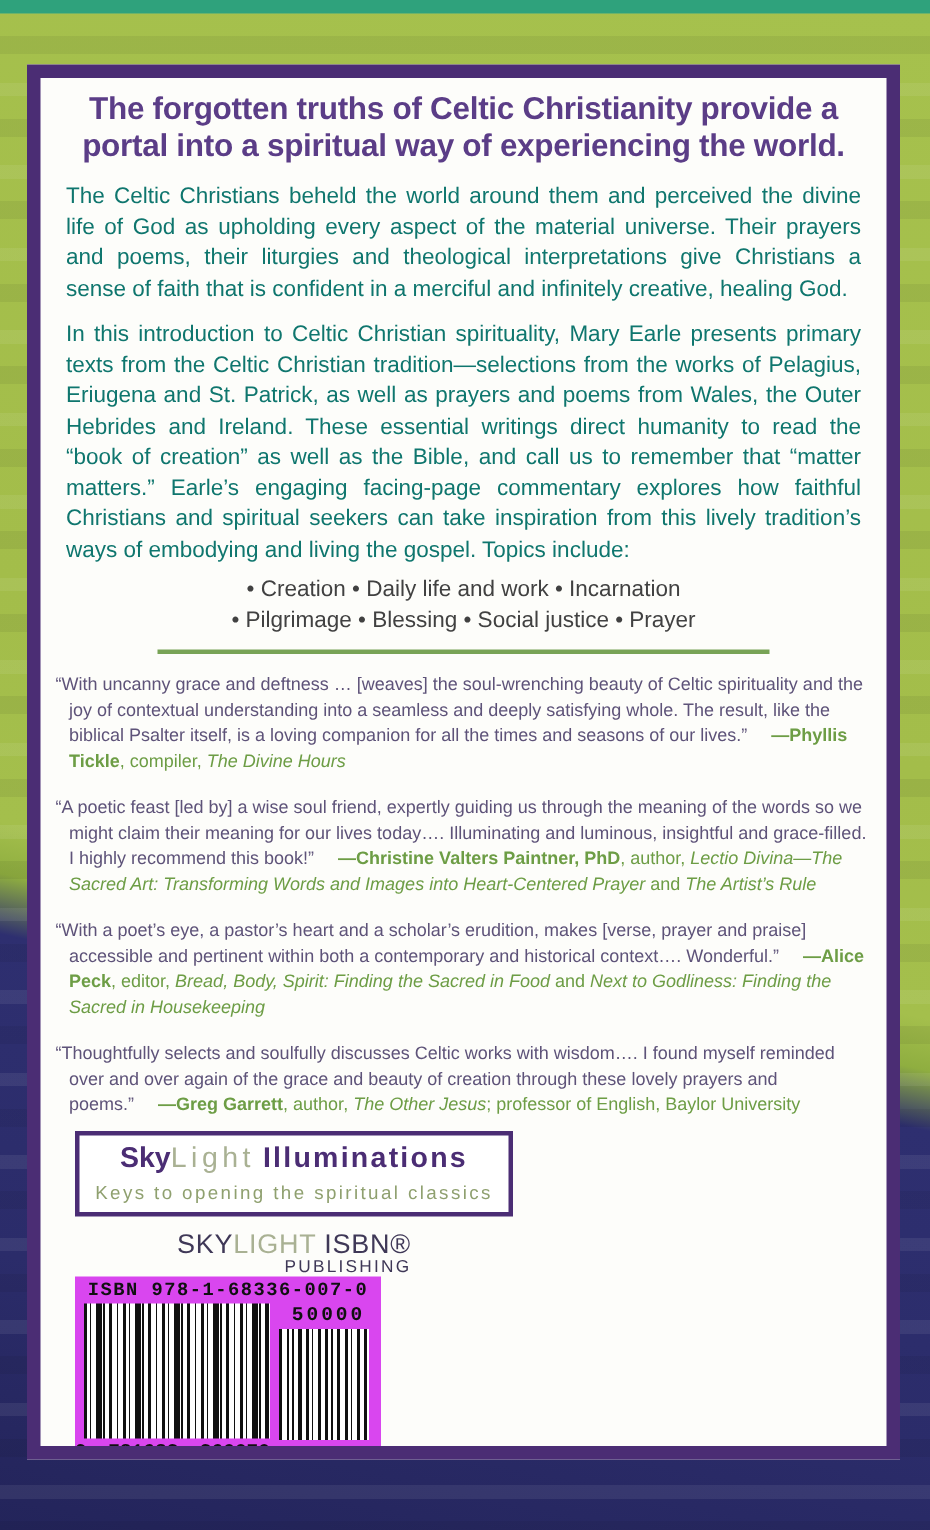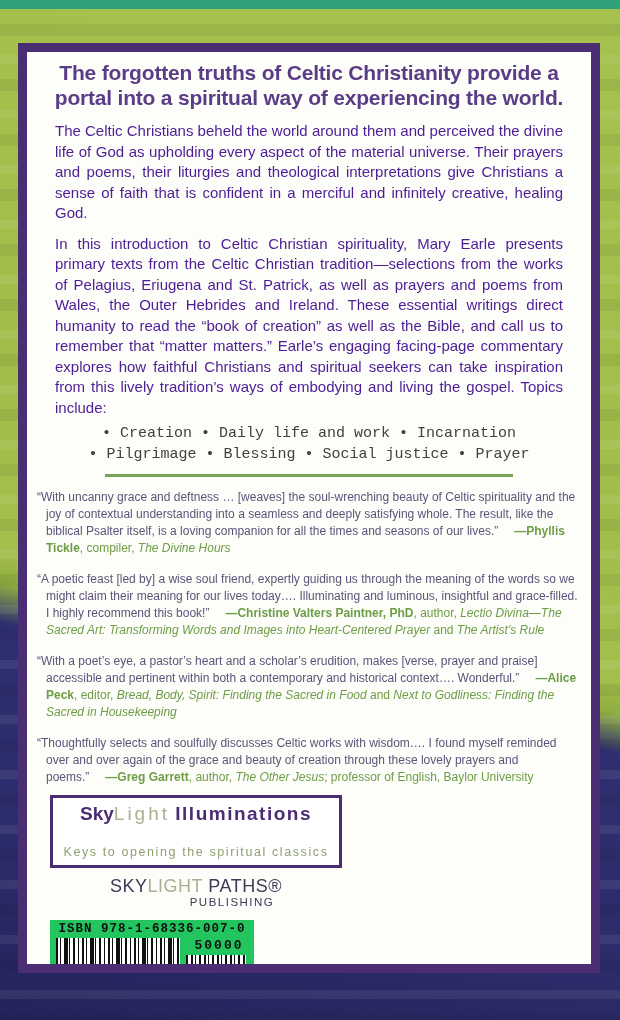--- a/index.html
+++ b/index.html
@@ -31,52 +31,52 @@
     padding:4px 9px 10px 9px;
     display:flex; flex-direction:column; overflow:hidden;
   }
 
   .headline {
     color:#5b3d87; font-weight:bold; text-align:center;
     font-size:21px; line-height:25px; letter-spacing:-0.2px;
     margin:4px 6px 6px 6px;
   }
   .body-par {
-    color:#4c1d95; font-size:15px; line-height:20.5px;
-    text-align:justify; margin:5px 19px;
+    color:#0f766e; font-size:15px; line-height:20.5px;
+    text-align:justify; margin:5px 8px;
   }
-  .topics { color:#414141; font-size:15px; line-height:21px; text-align:center; margin:0 1px;font-family:Liberation Mono, monospace; }
+  .topics { color:#414141; font-size:15px; line-height:21px; text-align:center; margin:0 1px; }
 
   .divider { border:none; border-top:3px solid #78a356; width:408px; margin:9px auto 7px auto; }
 
   .quote {
     color:#5e5379; font-size:12px; line-height:17px;
     margin:5px 1px 9px 1px; padding-left:9px; text-indent:-9px;
   }
   .attr-name { color:#6d9d45; font-weight:bold; margin-left:16px; }
   .attr-role { color:#6d9d45; }
   .attr-work { color:#6d9d45; font-style:italic; }
   .attr-plain { color:#6d9d45; }
 
   .bottom-row { margin-top:auto; display:flex; justify-content:space-between; align-items:flex-start; padding:0 4px 0 14px;flex-direction:column; }
   .bottom-left { width:292px; text-align:center; }
 
   .series-box { border:3px solid #4b2d74; background:#fff; padding:5px 4px 6px 4px; }
   .series-line1 { font-size:19px; white-space:nowrap; }
   .series-sky { color:#4b2d74; font-weight:bold; }
   .series-light { color:#a9b193; letter-spacing:3px; }
   .series-rest { color:#4b2d74; font-weight:bold; letter-spacing:1.5px; }
-  .series-tagline { color:#8fa06f; font-size:12.5px; letter-spacing:1.6px; margin-top:20px; white-space:nowrap; }
+  .series-tagline { color:#8fa06f; font-size:12.5px; letter-spacing:1.6px; margin-top:4px; white-space:nowrap; }
 
   .motto { color:#5f9c48; font-style:italic; font-size:15px; margin-top:13px; text-decoration:underline; }
   .logo-line { margin-top:8px; font-size:18px; letter-spacing:0.5px; color:#3f3857; white-space:nowrap; }
   .logo-light { color:#a9b193; }
   .logo-sub { font-size:11.5px; letter-spacing:1.5px; color:#3f3857; padding-left:72px; margin-top:-1px; }
 
-  .barcode { width:204px; background:#22c55e; padding-top:2px;margin-top:12px; }
+  .barcode { width:204px; background:#d946ef; padding-top:2px; }
   .isbn-label {
     font-family:"Liberation Mono", monospace; font-weight:bold;
     font-size:12.5px; letter-spacing:1px; color:#101010; text-align:center; white-space:nowrap;
   }
   .bc-row { display:flex; margin-top:2px; }
   .bc-left { width:130px; }
   .bars-main {
     height:90px; width:124px; margin-left:6px;
     background:repeating-linear-gradient(90deg,
       #101010 0 2px, #fff 2px 4px,
@@ -129,21 +129,21 @@
 
     <p class="quote"><span>“Thoughtfully selects and soulfully discusses Celtic works with wisdom…. I found myself reminded over and over again of the grace and beauty of creation through these lovely prayers and poems.”</span><span class="attr-name">—Greg Garrett</span><span class="attr-role">, author, </span><span class="attr-work">The Other Jesus</span><span class="attr-plain">; professor of English, Baylor University</span></p>
 
     <div class="bottom-row">
 
       <div class="bottom-left">
         <div class="series-box">
           <div class="series-line1"><span class="series-sky">Sky</span><span class="series-light">Light</span> <span class="series-rest">Illuminations</span></div>
           <div class="series-tagline">Keys to opening the spiritual classics</div>
         </div>
-        <div class="logo-line"><span>SKY</span><span class="logo-light">LIGHT</span><span> PATHS®</span></div>
+        <div class="logo-line"><span>SKY</span><span class="logo-light">LIGHT</span><span> ISBN®</span></div>
         <div class="logo-sub">PUBLISHING</div>
 
       </div>
 
       <div class="barcode">
         <div class="isbn-label">ISBN 978-1-68336-007-0</div>
         <div class="bc-row">
           <div class="bc-left">
             <div class="bars-main"></div>
             <div class="bc-digits">

